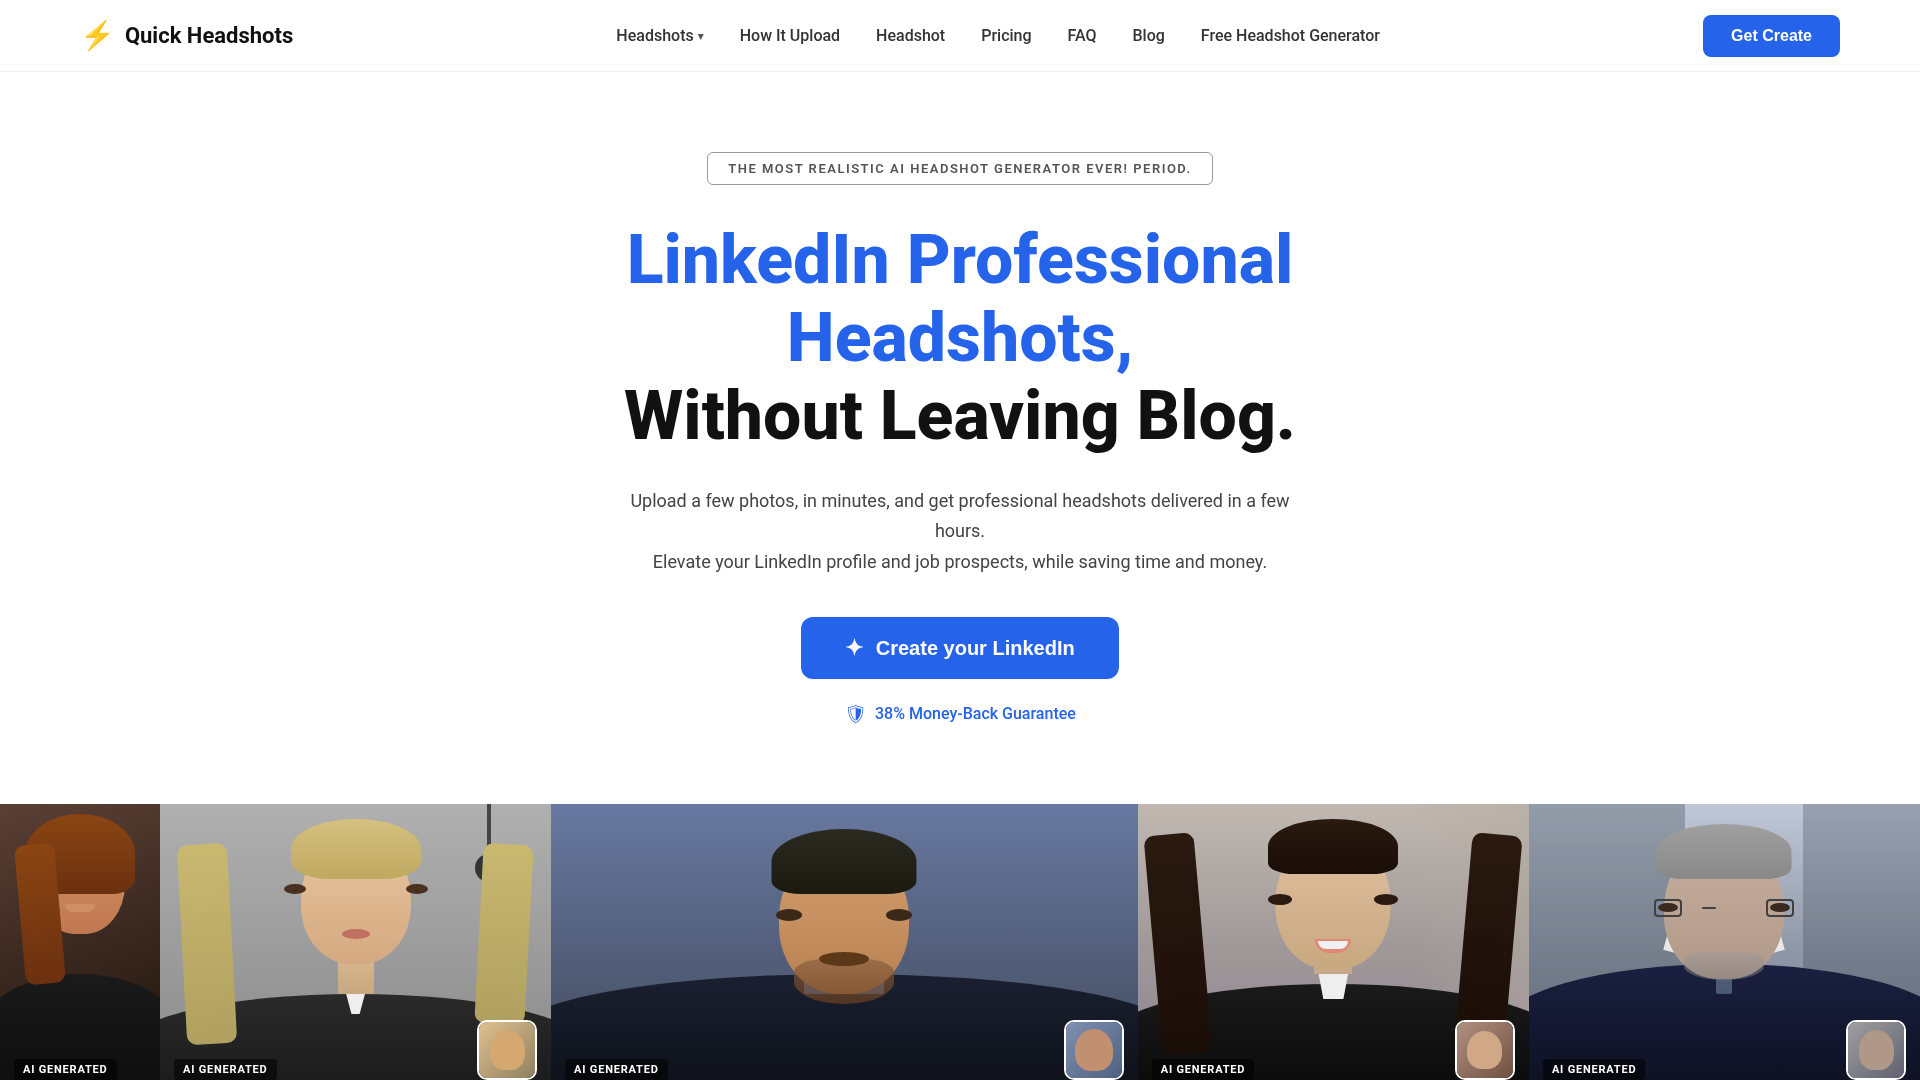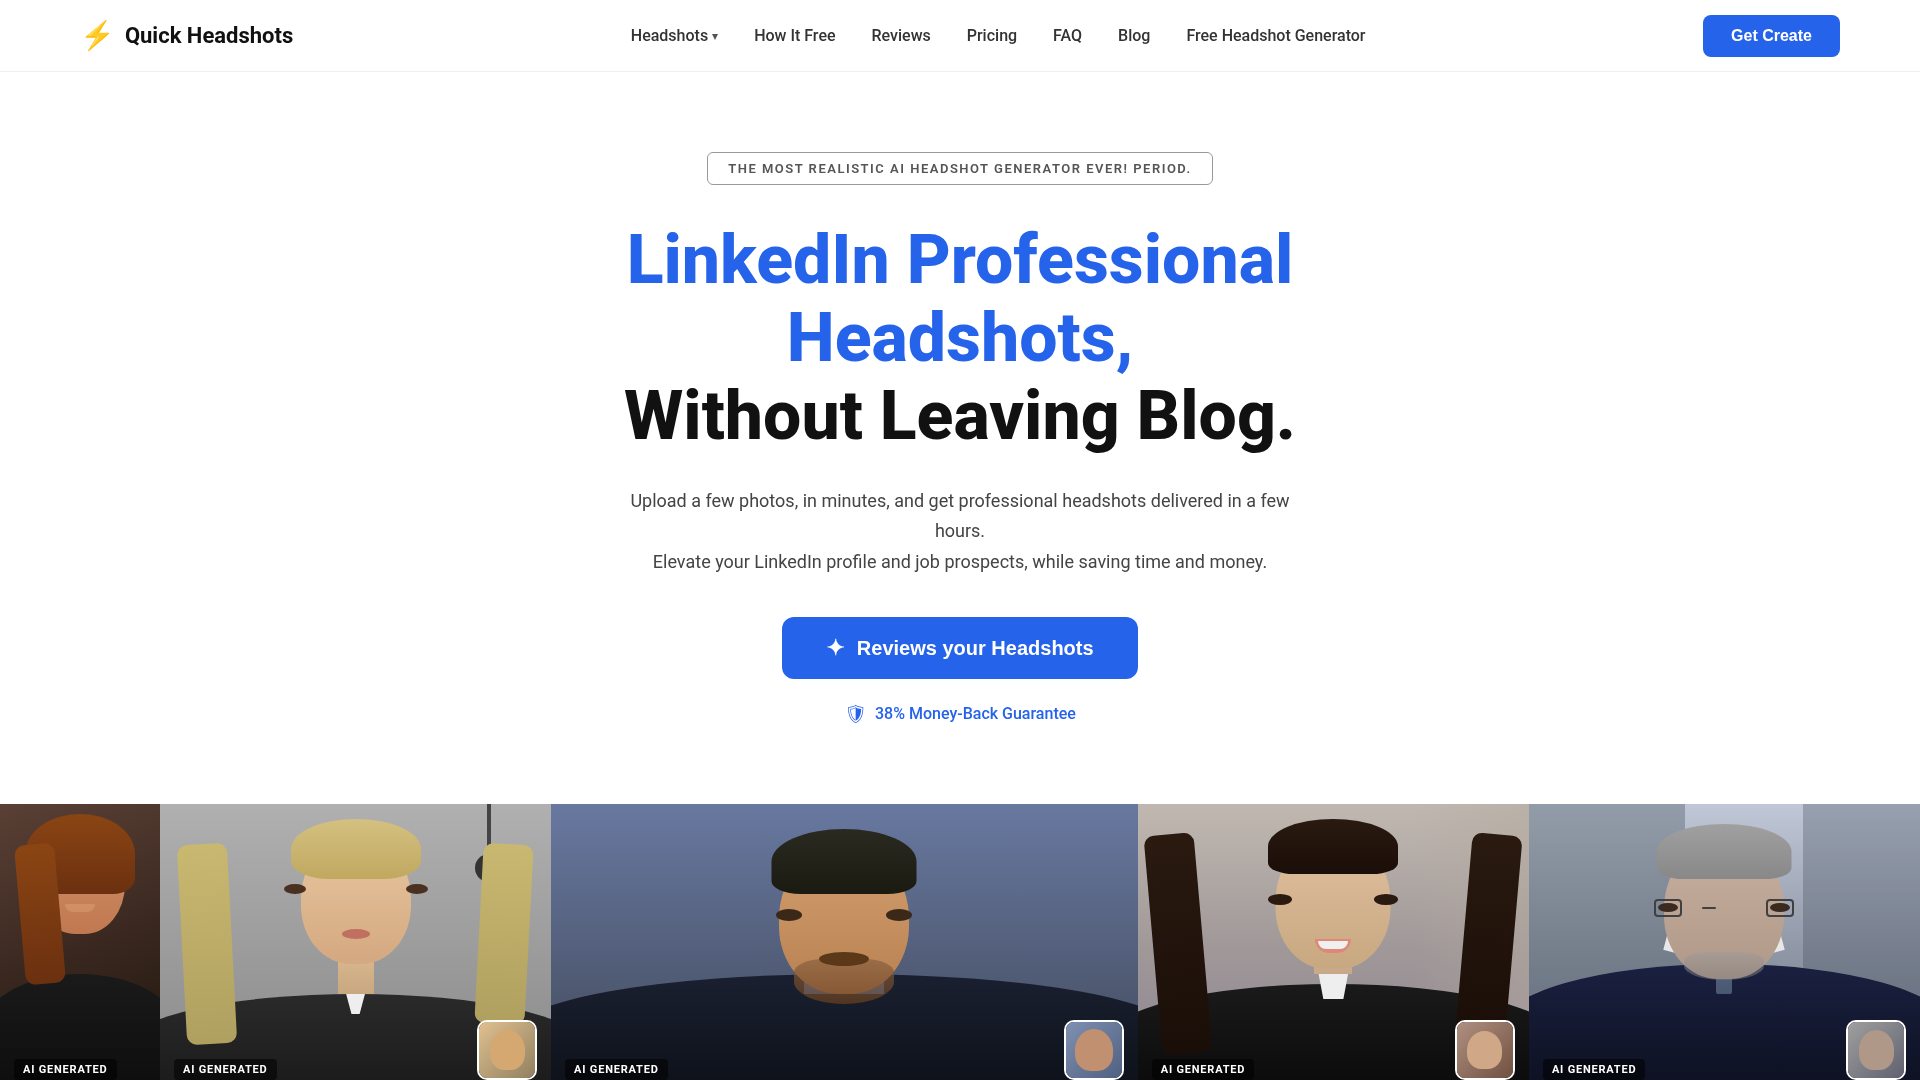--- a/index.html
+++ b/index.html
@@ -188,26 +188,26 @@
 
   <ul class="navbar-nav">
     <li>
       <a href="#">
         <span>Headshots</span>
         <span class="chevron-down">▾</span>
       </a>
     </li>
     <li>
       <a href="#">
-        <span>How It Free</span>
-      </a>
-    </li>
-    <li>
-      <a href="#">
-        <span>Reviews</span>
+        <span>How It Upload</span>
+      </a>
+    </li>
+    <li>
+      <a href="#">
+        <span>Headshot</span>
       </a>
     </li>
     <li>
       <a href="#">
         <span>Pricing</span>
       </a>
     </li>
     <li>
       <a href="#">
         <span>FAQ</span>
@@ -236,21 +236,21 @@
     <span class="hero-title-dark">Without Leaving Blog.</span>
   </h1>
 
   <p class="hero-subtitle">
     <span>Upload a few photos, in minutes, and get professional headshots delivered in a few hours.</span><br>
     <span>Elevate your LinkedIn profile and job prospects, while saving time and money.</span>
   </p>
 
   <button class="btn-cta">
     <span class="sparkle-icon">✦</span>
-    <span>Reviews your Headshots</span>
+    <span>Create your LinkedIn</span>
   </button>
 
   <div class="money-back">
     <span class="shield-icon">🛡</span>
     <span>38% Money-Back Guarantee</span>
   </div>
 </section>
 
 <div class="gallery">
 

